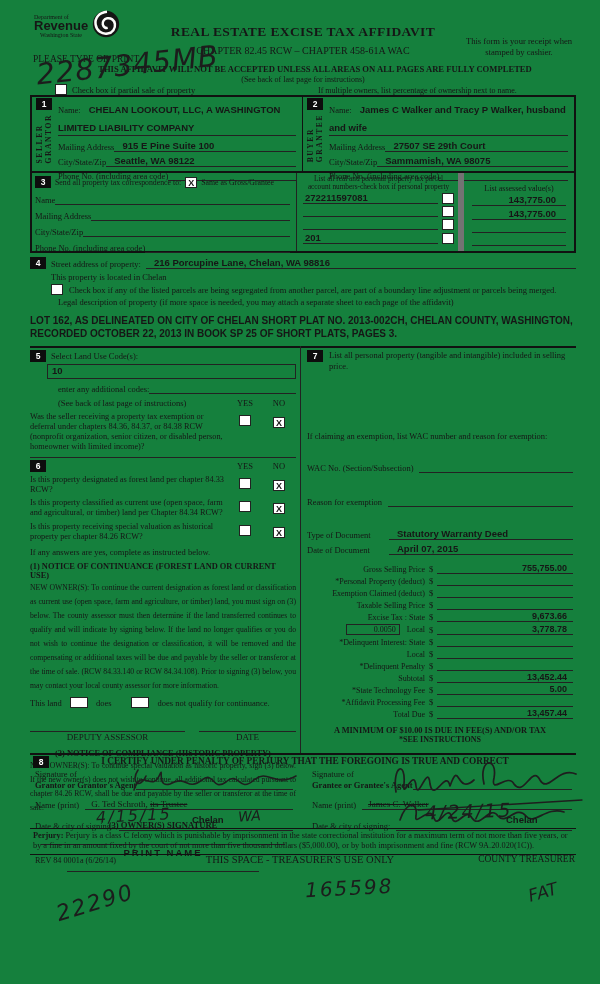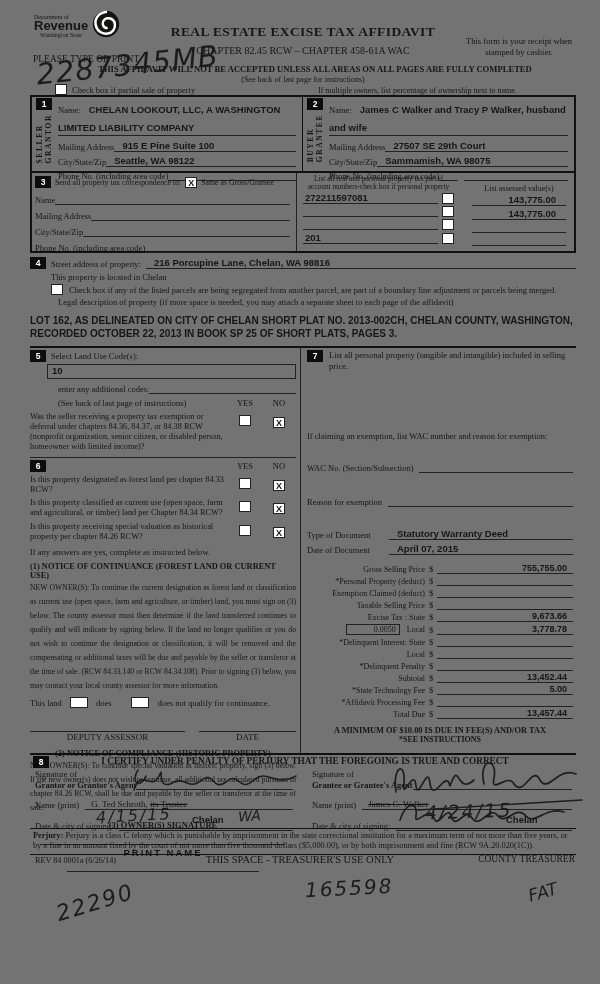--- a/index.html
+++ b/index.html
@@ -1,17 +1,17 @@
 <!DOCTYPE html>
 <html><head>
 <meta charset="utf-8">
 <style>
   *{margin:0;padding:0;box-sizing:border-box}
   html,body{background:#9a9a9a}
-  .page{position:relative;width:600px;height:984px;margin:0 auto;background:#737373;color:#161616;
+  .page{position:relative;width:600px;height:984px;margin:0 auto;background:#15803d;color:#161616;
         font-family:"Liberation Serif",serif;overflow:hidden}
   .abs{position:absolute}
   .lbl{font-size:8.5px}
   .sm{font-size:7.3px}
   .b{font-weight:700}
   .val{font-family:"Liberation Sans",sans-serif;font-weight:700;font-size:9.5px}
   .row{display:flex;align-items:flex-end}
   .rowc{display:flex;align-items:center}
   .fill{flex:1;border-bottom:1px solid #222;min-height:11px}
   .fillval{flex:1;border-bottom:1px solid #222;font-family:"Liberation Sans",sans-serif;

